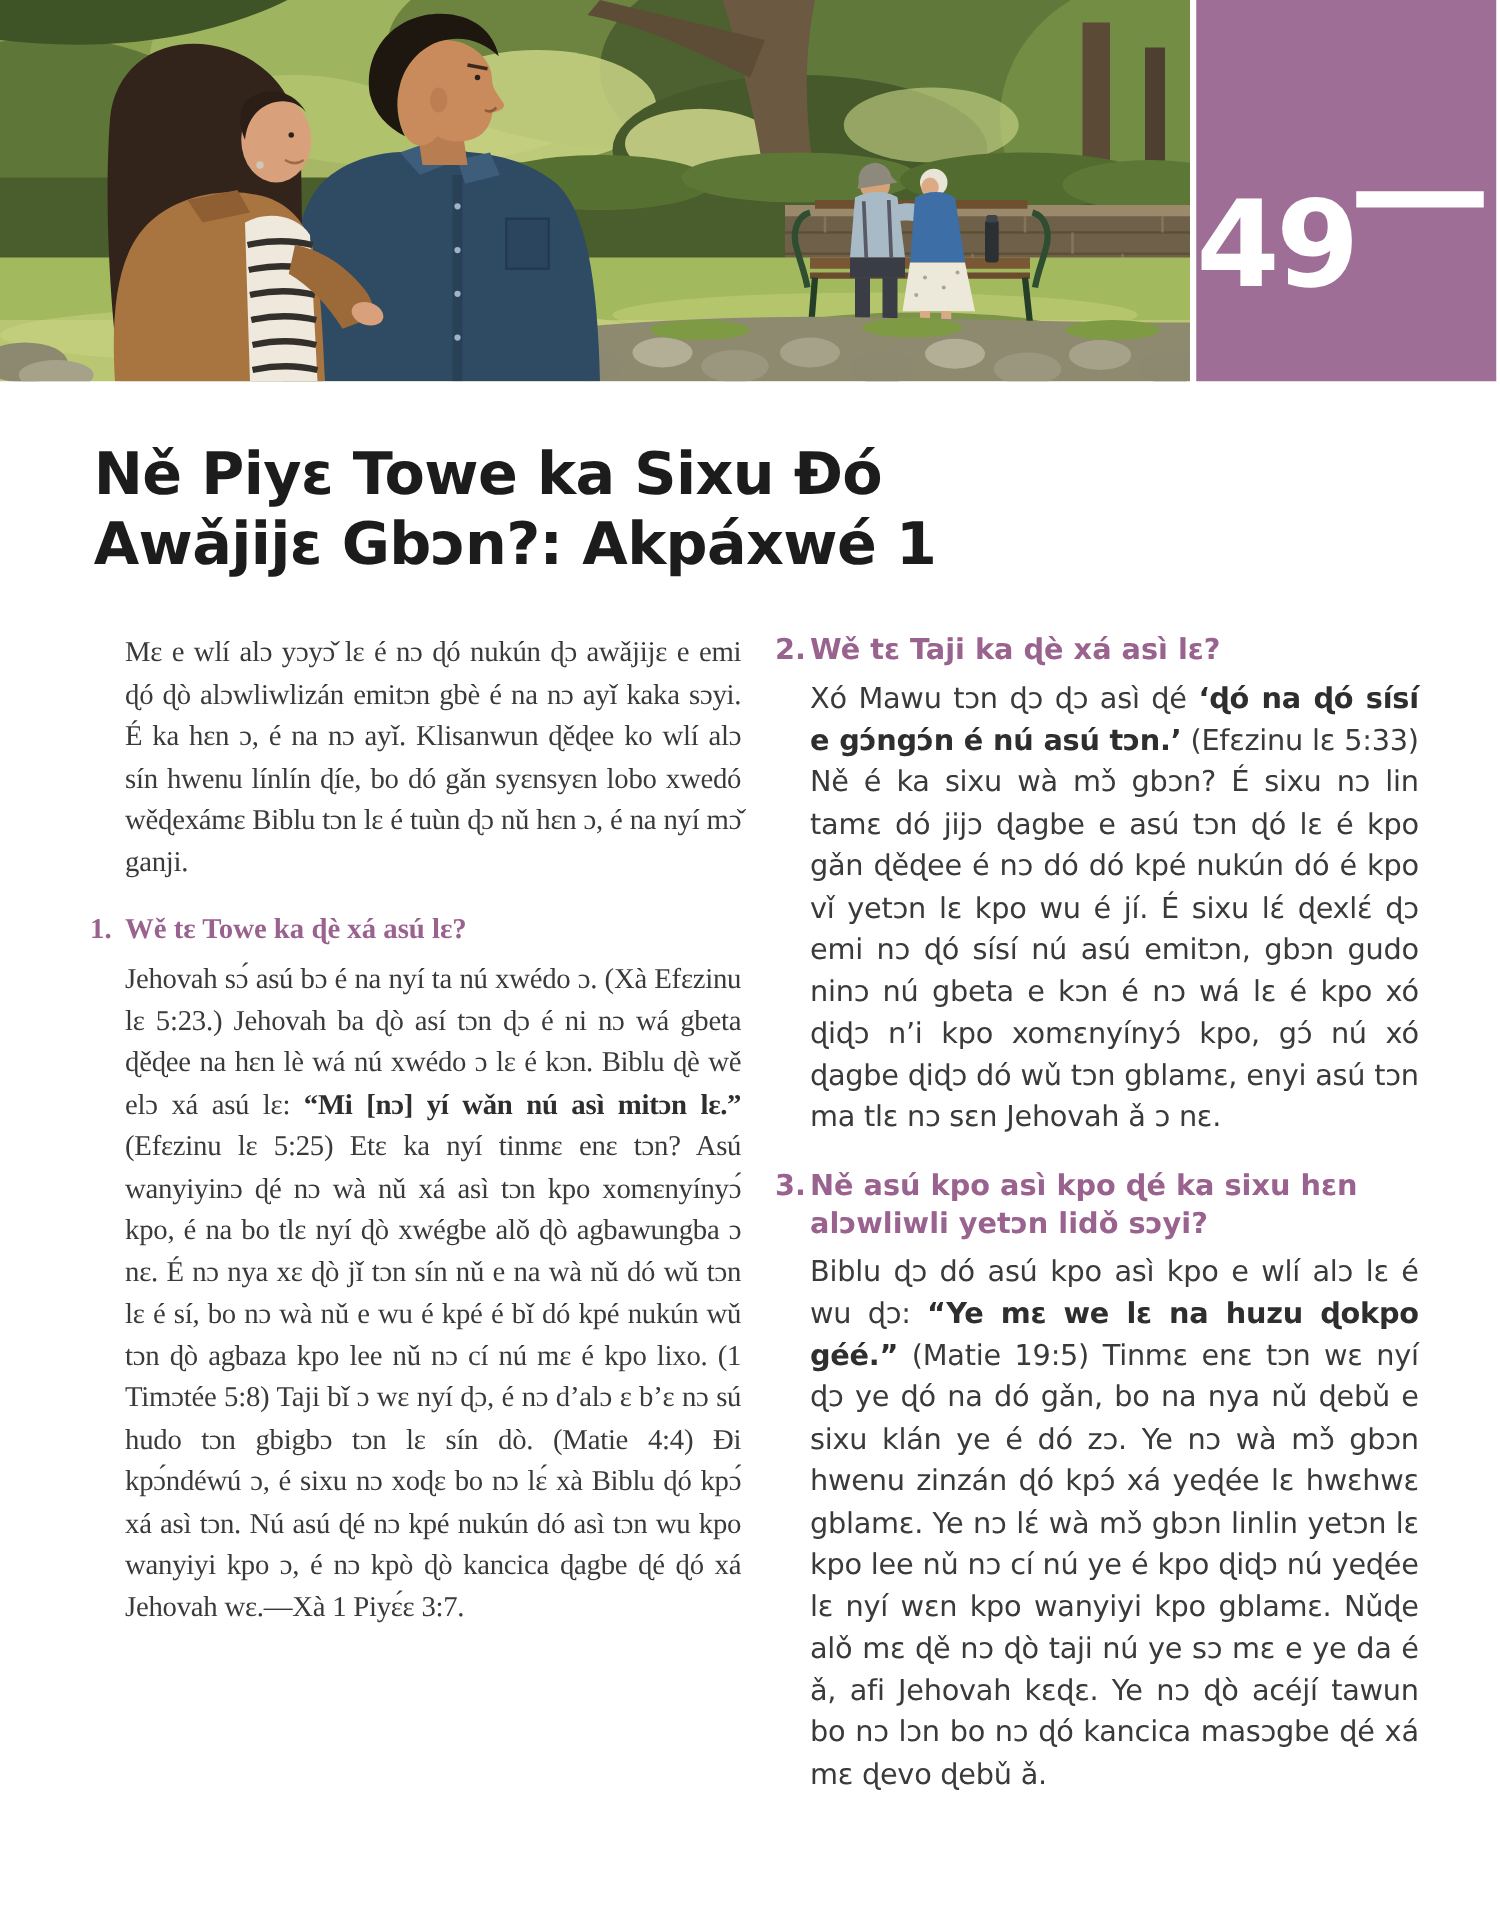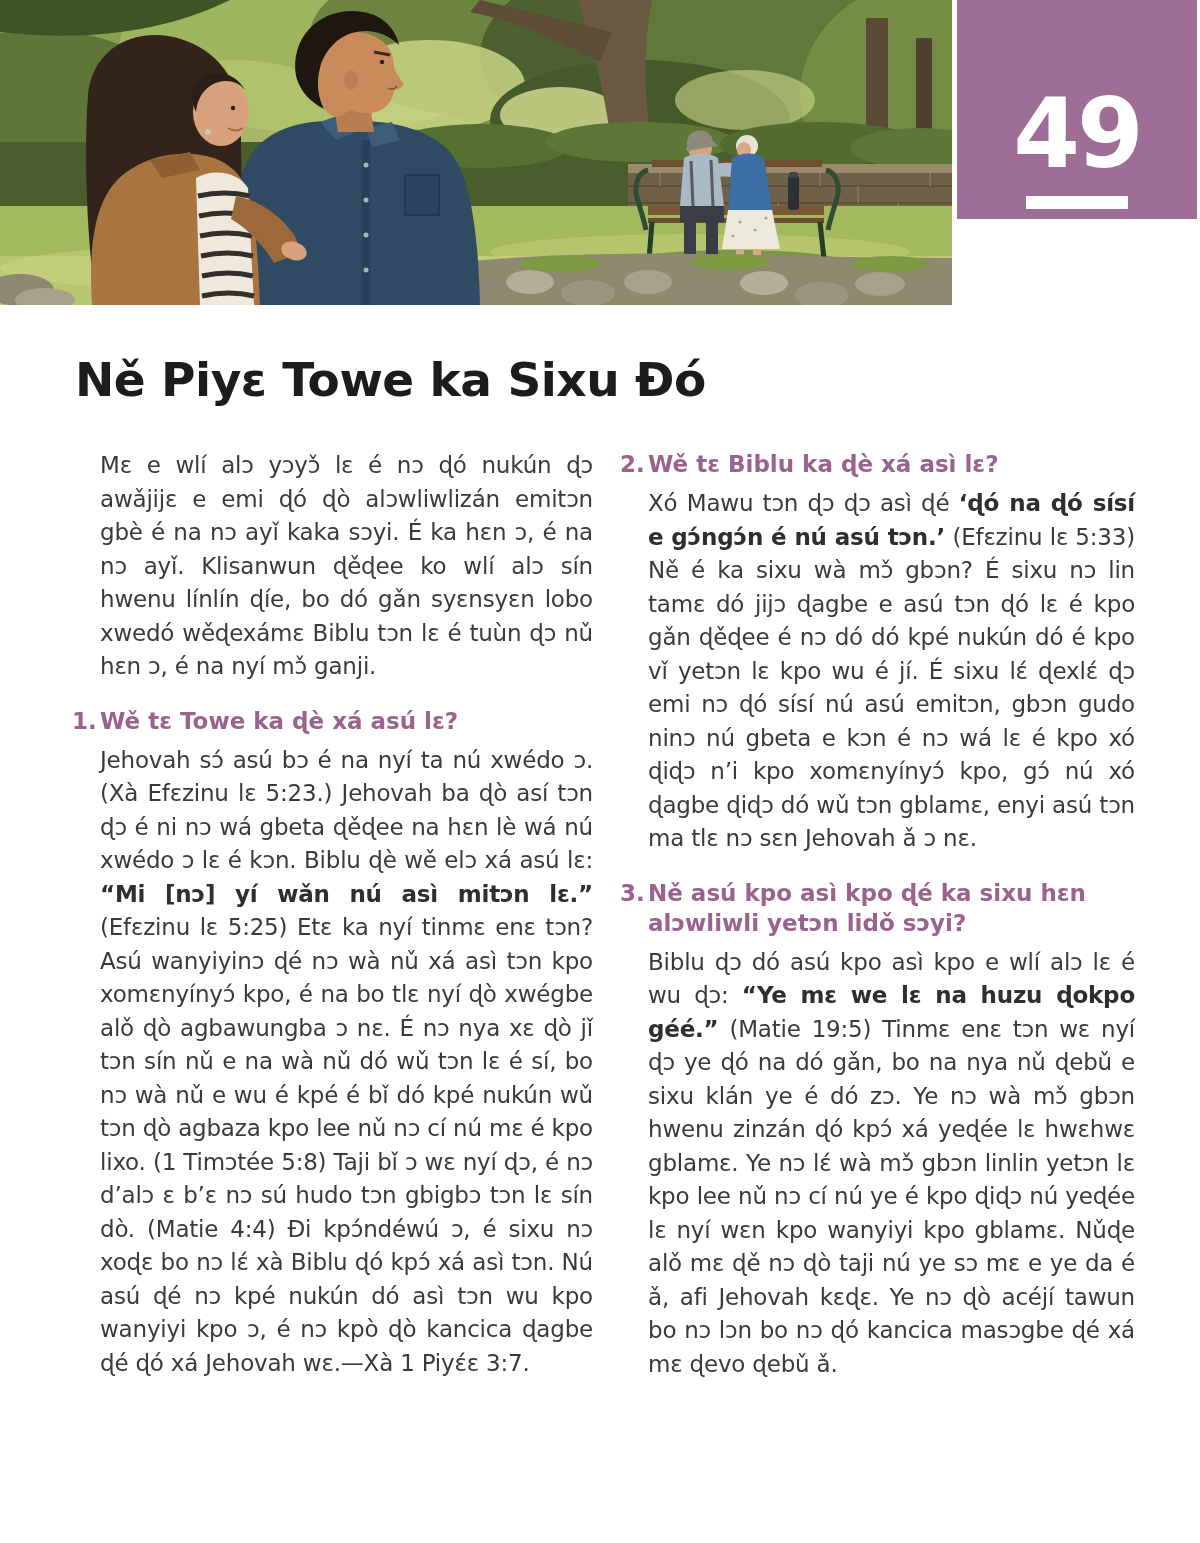--- a/index.html
+++ b/index.html
@@ -5,39 +5,39 @@
   html,body { margin:0; padding:0; background:#ffffff; }
   .page {
     position:relative; width:1200px; height:1543px; background:#ffffff;
     overflow:hidden;
     font-family:"DejaVu Sans","Liberation Sans",sans-serif;
   }
   
   .hero { position:relative; width:1200px; height:305px; }
   .hero-photo { position:absolute; left:0; top:0; width:952px; height:305px; display:block; }
   .chapter-badge {
-    position:absolute; left:957px; top:0; width:240px; height:219px;
-    background:#9e6e96; display:flex; flex-direction:column; align-items:center;
+    position:absolute; left:957px; top:0; width:240px; height:305px;
+    background:#9e6e96; display:flex; align-items:center;
   }
   .chapter-number {
     margin-top:86px; font-size:96px; line-height:1; font-weight:700;
     color:#ffffff; letter-spacing:-3px;
   }
   .chapter-underline { width:102px; height:13px; background:#ffffff; margin-top:14px; }
   
   h1.page-title {
     margin:47px 0 0 75px; padding:0;
     font-size:47px; line-height:56px; letter-spacing:-0.5px;
     font-weight:700; color:#1c1c1c;
   }
   h1.page-title span { display:block; }
   
   .columns { display:flex; margin:41px 0 0 100px; }
   .col { display:block; }
-  .col-left  { width:493px; margin-right:55px; }
+  .col-left  { width:493px; margin-right:55px;font-family:Liberation Serif, serif; }
   .col-right { width:487px; }
   .body {
     margin:0; font-size:23px; line-height:33.5px; color:#3a3a3a;
     text-align:justify; letter-spacing:-0.2px;
   }
   .body strong { font-weight:700; color:#2e2e2e; }
   .question {
     position:relative; margin:22px 0 8px 0;
     font-size:23px; line-height:30px; font-weight:700; color:#9a628f;
   }
@@ -219,38 +219,39 @@
     </svg>
 
     <div class="chapter-badge">
       <div class="chapter-number">49</div>
       <div class="chapter-underline"></div>
     </div>
   </header>
 
   <h1 class="page-title">
     <span>Ně Piyɛ Towe ka Sixu Ɖó</span>
+    <span>Awǎjijɛ Gbɔn?: Akpáxwé 1</span>
   </h1>
 
   <main class="columns">
 
     <section class="col col-left">
       <p class="body">Mɛ e wlí alɔ yɔyɔ̌ lɛ é nɔ ɖó nukún ɖɔ awǎjijɛ e emi ɖó ɖò alɔwliwlizán emitɔn gbè é na nɔ ayǐ kaka sɔyi. É ka hɛn ɔ, é na nɔ ayǐ. Klisanwun ɖěɖee ko wlí alɔ sín hwenu línlín ɖíe, bo dó gǎn syɛnsyɛn lobo xwedó wěɖexámɛ Biblu tɔn lɛ é tuùn ɖɔ nǔ hɛn ɔ, é na nyí mɔ̌ ganji.</p>
 
       <h2 class="question">
         <span class="q-num">1.</span>
         <span>Wě tɛ Towe ka ɖè xá asú lɛ?</span>
       </h2>
       <p class="body"><span>Jehovah sɔ́ asú bɔ é na nyí ta nú xwédo ɔ. (Xà Efɛzinu lɛ 5:23.) Jehovah ba ɖò así tɔn ɖɔ é ni nɔ wá gbeta ɖěɖee na hɛn lè wá nú xwédo ɔ lɛ é kɔn. Biblu ɖè wě elɔ xá asú lɛ: </span><strong>“Mi [nɔ] yí wǎn nú asì mitɔn lɛ.”</strong><span> (Efɛzinu lɛ 5:25) Etɛ ka nyí tinmɛ enɛ tɔn? Asú wanyiyinɔ ɖé nɔ wà nǔ xá asì tɔn kpo xomɛnyínyɔ́ kpo, é na bo tlɛ nyí ɖò xwégbe alǒ ɖò agbawungba ɔ nɛ. É nɔ nya xɛ ɖò jǐ tɔn sín nǔ e na wà nǔ dó wǔ tɔn lɛ é sí, bo nɔ wà nǔ e wu é kpé é bǐ dó kpé nukún wǔ tɔn ɖò agbaza kpo lee nǔ nɔ cí nú mɛ é kpo lixo. (1 Timɔtée 5:8) Taji bǐ ɔ wɛ nyí ɖɔ, é nɔ d’alɔ ɛ b’ɛ nɔ sú hudo tɔn gbigbɔ tɔn lɛ sín dò. (Matie 4:4) Ɖi kpɔ́ndéwú ɔ, é sixu nɔ xoɖɛ bo nɔ lɛ́ xà Biblu ɖó kpɔ́ xá asì tɔn. Nú asú ɖé nɔ kpé nukún dó asì tɔn wu kpo wanyiyi kpo ɔ, é nɔ kpò ɖò kancica ɖagbe ɖé ɖó xá Jehovah wɛ.—Xà 1 Piyɛ́ɛ 3:7.</span></p>
     </section>
 
     <section class="col col-right">
       <h2 class="question">
         <span class="q-num">2.</span>
-        <span>Wě tɛ Biblu ka ɖè xá asì lɛ?</span>
+        <span>Wě tɛ Taji ka ɖè xá asì lɛ?</span>
       </h2>
       <p class="body"><span>Xó Mawu tɔn ɖɔ ɖɔ asì ɖé </span><strong>‘ɖó na ɖó sísí e gɔ́ngɔ́n é nú asú tɔn.’</strong><span> (Efɛzinu lɛ 5:33) Ně é ka sixu wà mɔ̌ gbɔn? É sixu nɔ lin tamɛ dó jijɔ ɖagbe e asú tɔn ɖó lɛ é kpo gǎn ɖěɖee é nɔ dó dó kpé nukún dó é kpo vǐ yetɔn lɛ kpo wu é jí. É sixu lɛ́ ɖexlɛ́ ɖɔ emi nɔ ɖó sísí nú asú emitɔn, gbɔn gudo ninɔ nú gbeta e kɔn é nɔ wá lɛ é kpo xó ɖiɖɔ n’i kpo xomɛnyínyɔ́ kpo, gɔ́ nú xó ɖagbe ɖiɖɔ dó wǔ tɔn gblamɛ, enyi asú tɔn ma tlɛ nɔ sɛn Jehovah ǎ ɔ nɛ.</span></p>
 
       <h2 class="question">
         <span class="q-num">3.</span>
         <span>Ně asú kpo asì kpo ɖé ka sixu hɛn alɔwliwli yetɔn lidǒ sɔyi?</span>
       </h2>
       <p class="body"><span>Biblu ɖɔ dó asú kpo asì kpo e wlí alɔ lɛ é wu ɖɔ: </span><strong>“Ye mɛ we lɛ na huzu ɖokpo géé.”</strong><span> (Matie 19:5) Tinmɛ enɛ tɔn wɛ nyí ɖɔ ye ɖó na dó gǎn, bo na nya nǔ ɖebǔ e sixu klán ye é dó zɔ. Ye nɔ wà mɔ̌ gbɔn hwenu zinzán ɖó kpɔ́ xá yeɖée lɛ hwɛhwɛ gblamɛ. Ye nɔ lɛ́ wà mɔ̌ gbɔn linlin yetɔn lɛ kpo lee nǔ nɔ cí nú ye é kpo ɖiɖɔ nú yeɖée lɛ nyí wɛn kpo wanyiyi kpo gblamɛ. Nǔɖe alǒ mɛ ɖě nɔ ɖò taji nú ye sɔ mɛ e ye da é ǎ, afi Jehovah kɛɖɛ. Ye nɔ ɖò acéjí tawun bo nɔ lɔn bo nɔ ɖó kancica masɔgbe ɖé xá mɛ ɖevo ɖebǔ ǎ.</span></p>
     </section>
 

